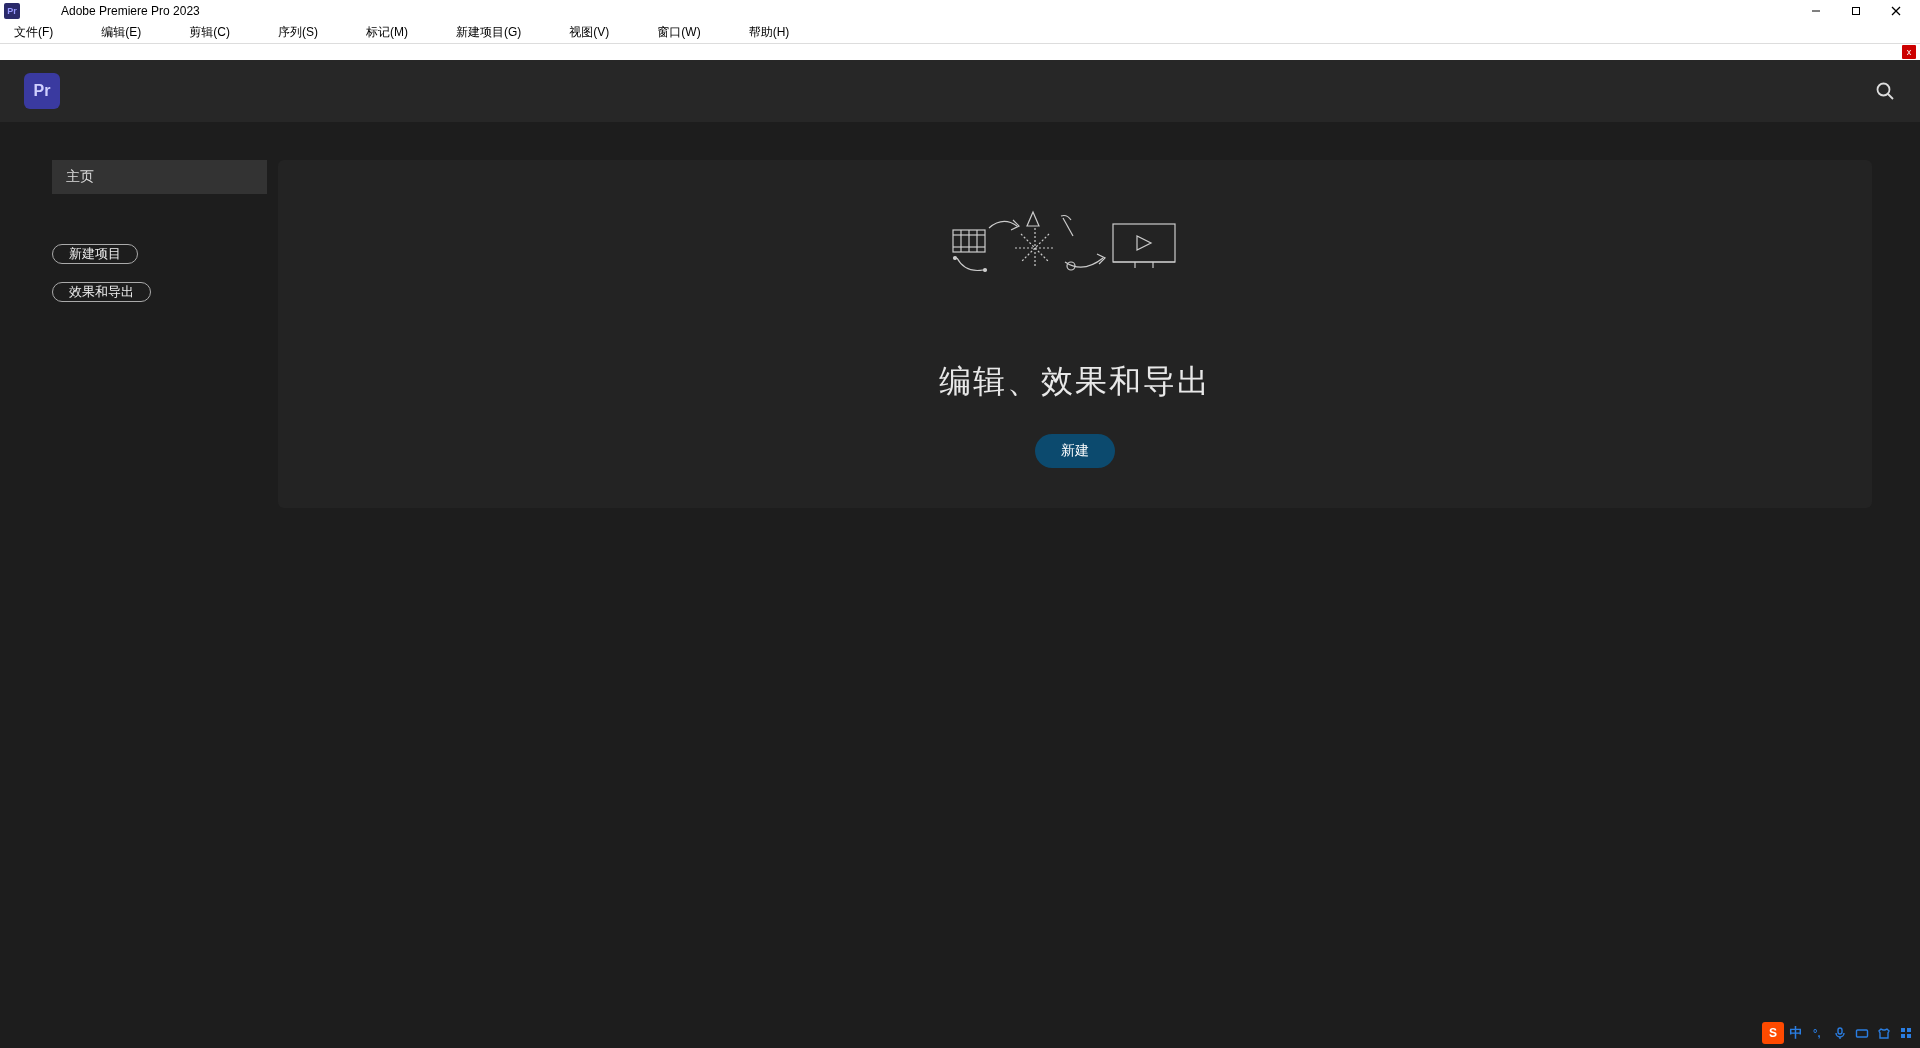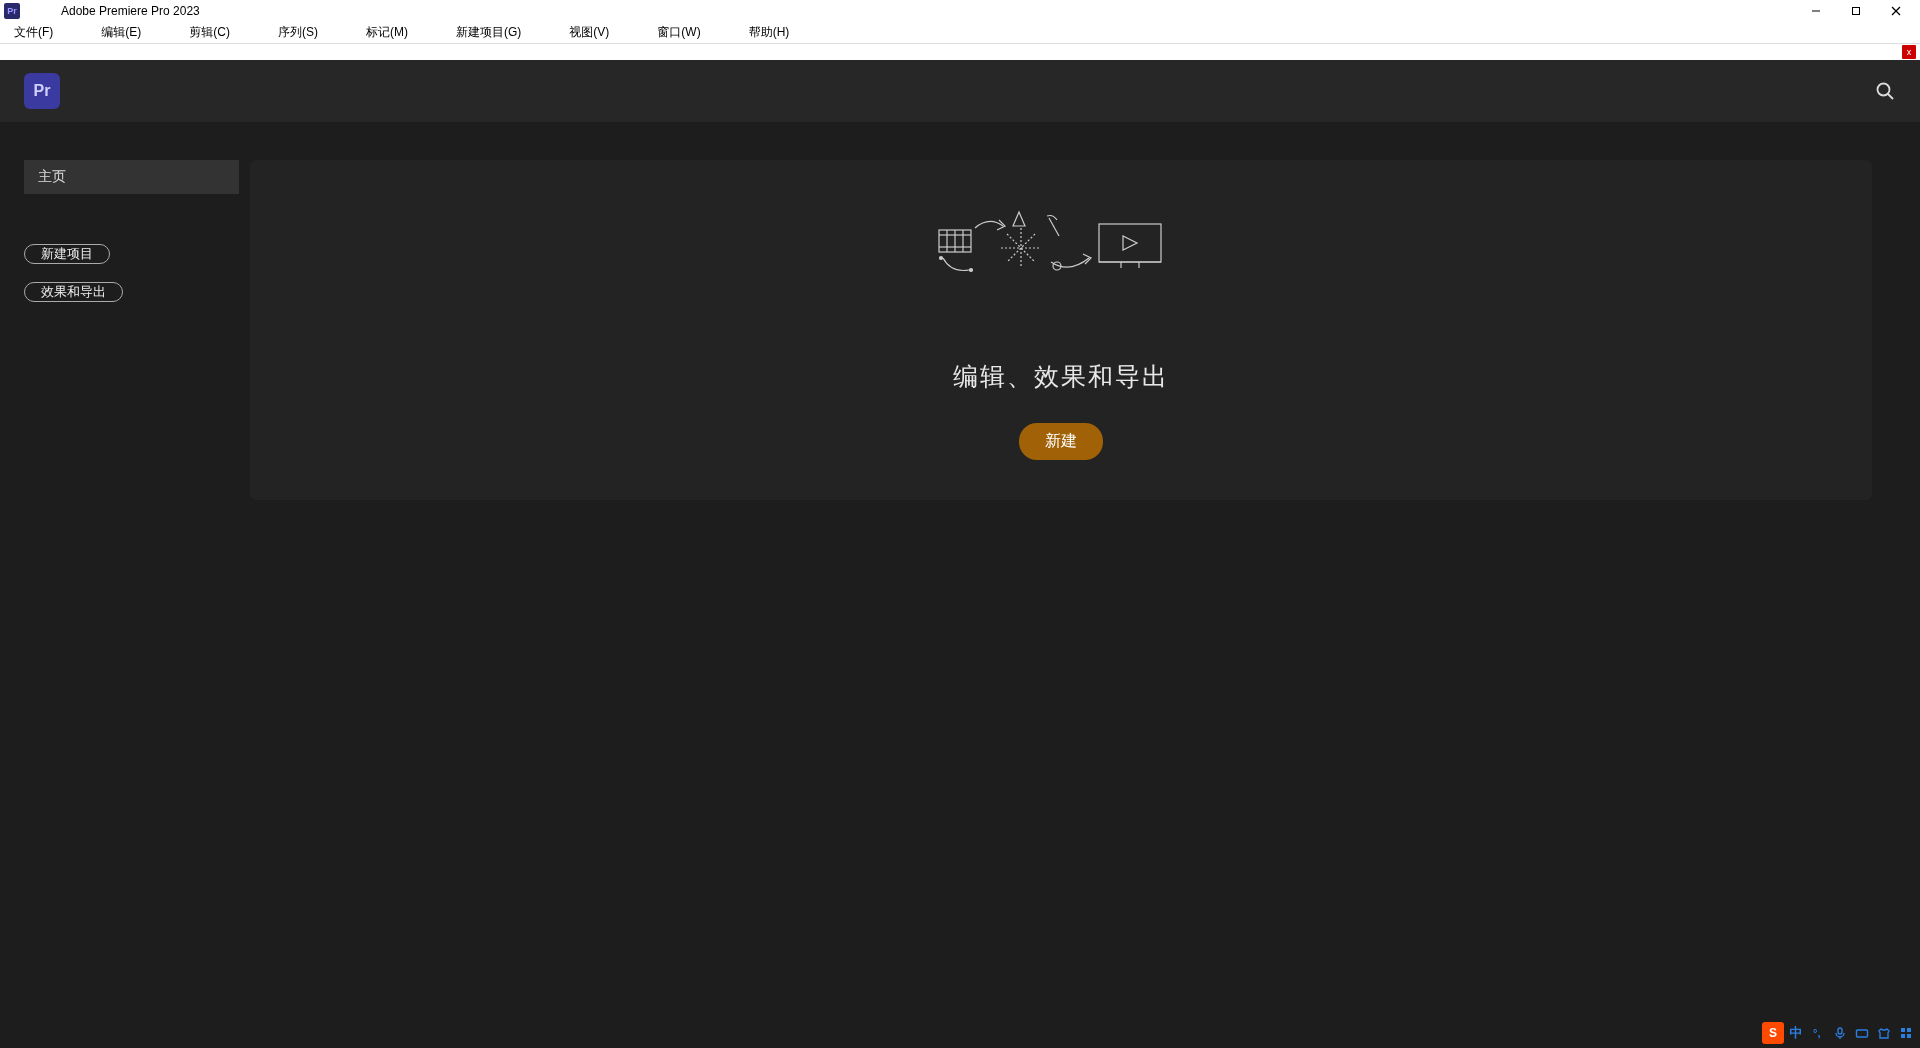--- a/index.html
+++ b/index.html
@@ -20,32 +20,32 @@
 .close-badge { width: 14px; height: 14px; background: #c00; color: #fff; font-size: 9px; display: flex; align-items: center; justify-content: center; border-radius: 1px; }
 
 
 .app-header { height: 62px; background: #272727; display: flex; align-items: center; padding: 0 24px; }
 .pr-logo { width: 36px; height: 36px; background: #3a3aa0; border-radius: 6px; display: flex; align-items: center; justify-content: center; color: #d0d0ff; font-weight: bold; font-size: 16px; }
 .app-header .spacer { flex: 1; }
 .search-icon { width: 22px; height: 22px; display: flex; align-items: center; justify-content: center; color: #ddd; cursor: pointer; }
 
 
 .main { flex: 1; background: #1d1d1d; display: flex; padding-top: 38px; position: relative; }
-.sidebar { width: 250px; padding: 0 24px; display: flex; flex-direction: column; gap: 18px; }
+.sidebar { width: 250px; padding: 0 24px; display: flex; flex-direction: column; gap: 18px; margin-left: 28px; }
 .sidebar .home-btn { width: 215px; height: 34px; background: #333; color: #ddd; font-size: 14px; display: flex; align-items: center; padding: 0 14px; }
 .pill-btn { border: 1px solid #aaa; border-radius: 18px; padding: 0 16px; color: #eee; font-size: 13px; width: fit-content; cursor: pointer; }
 
 .content { flex: 1; padding: 0 48px 0 0; }
 .card { background: #232323; border-radius: 6px; padding: 48px 0 40px 0; display: flex; flex-direction: column; align-items: center; }
 
 .illustration { width: 260px; height: 90px; margin-bottom: 62px; position: relative; }
 .illustration svg { width: 100%; height: 100%; }
 
-.card .heading { color: #e8e8e8; font-size: 25px; font-weight: 400; letter-spacing: 2px; margin-bottom: 30px; }
-.new-btn { background: #a16207; color: #fff; border: none; border-radius: 18px; padding: 8px 26px; font-size: 16px; cursor: pointer; }
+.card .heading { color: #e8e8e8; font-size: 32px; font-weight: 400; letter-spacing: 2px; margin-bottom: 30px; }
+.new-btn { background: #0c4a6e; color: #fff; border: none; border-radius: 18px; padding: 8px 26px; font-size: 14px; cursor: pointer; }
 
 
 .ime-bar { position: absolute; right: 4px; bottom: 4px; display: flex; gap: 2px; align-items: center; }
 .ime-badge { width: 22px; height: 22px; border-radius: 3px; display: flex; align-items: center; justify-content: center; font-size: 12px; font-weight: bold; }
 .ime-s { background: #ff4a00; color: #fff; }
 .ime-blue { color: #2a7de1; width: 20px; height: 20px; font-size: 13px; }
 
 
 .bl-mark { position: absolute; left: 8px; bottom: 6px; font-size: 8px; color: #3a3a3a; }
 </style>

